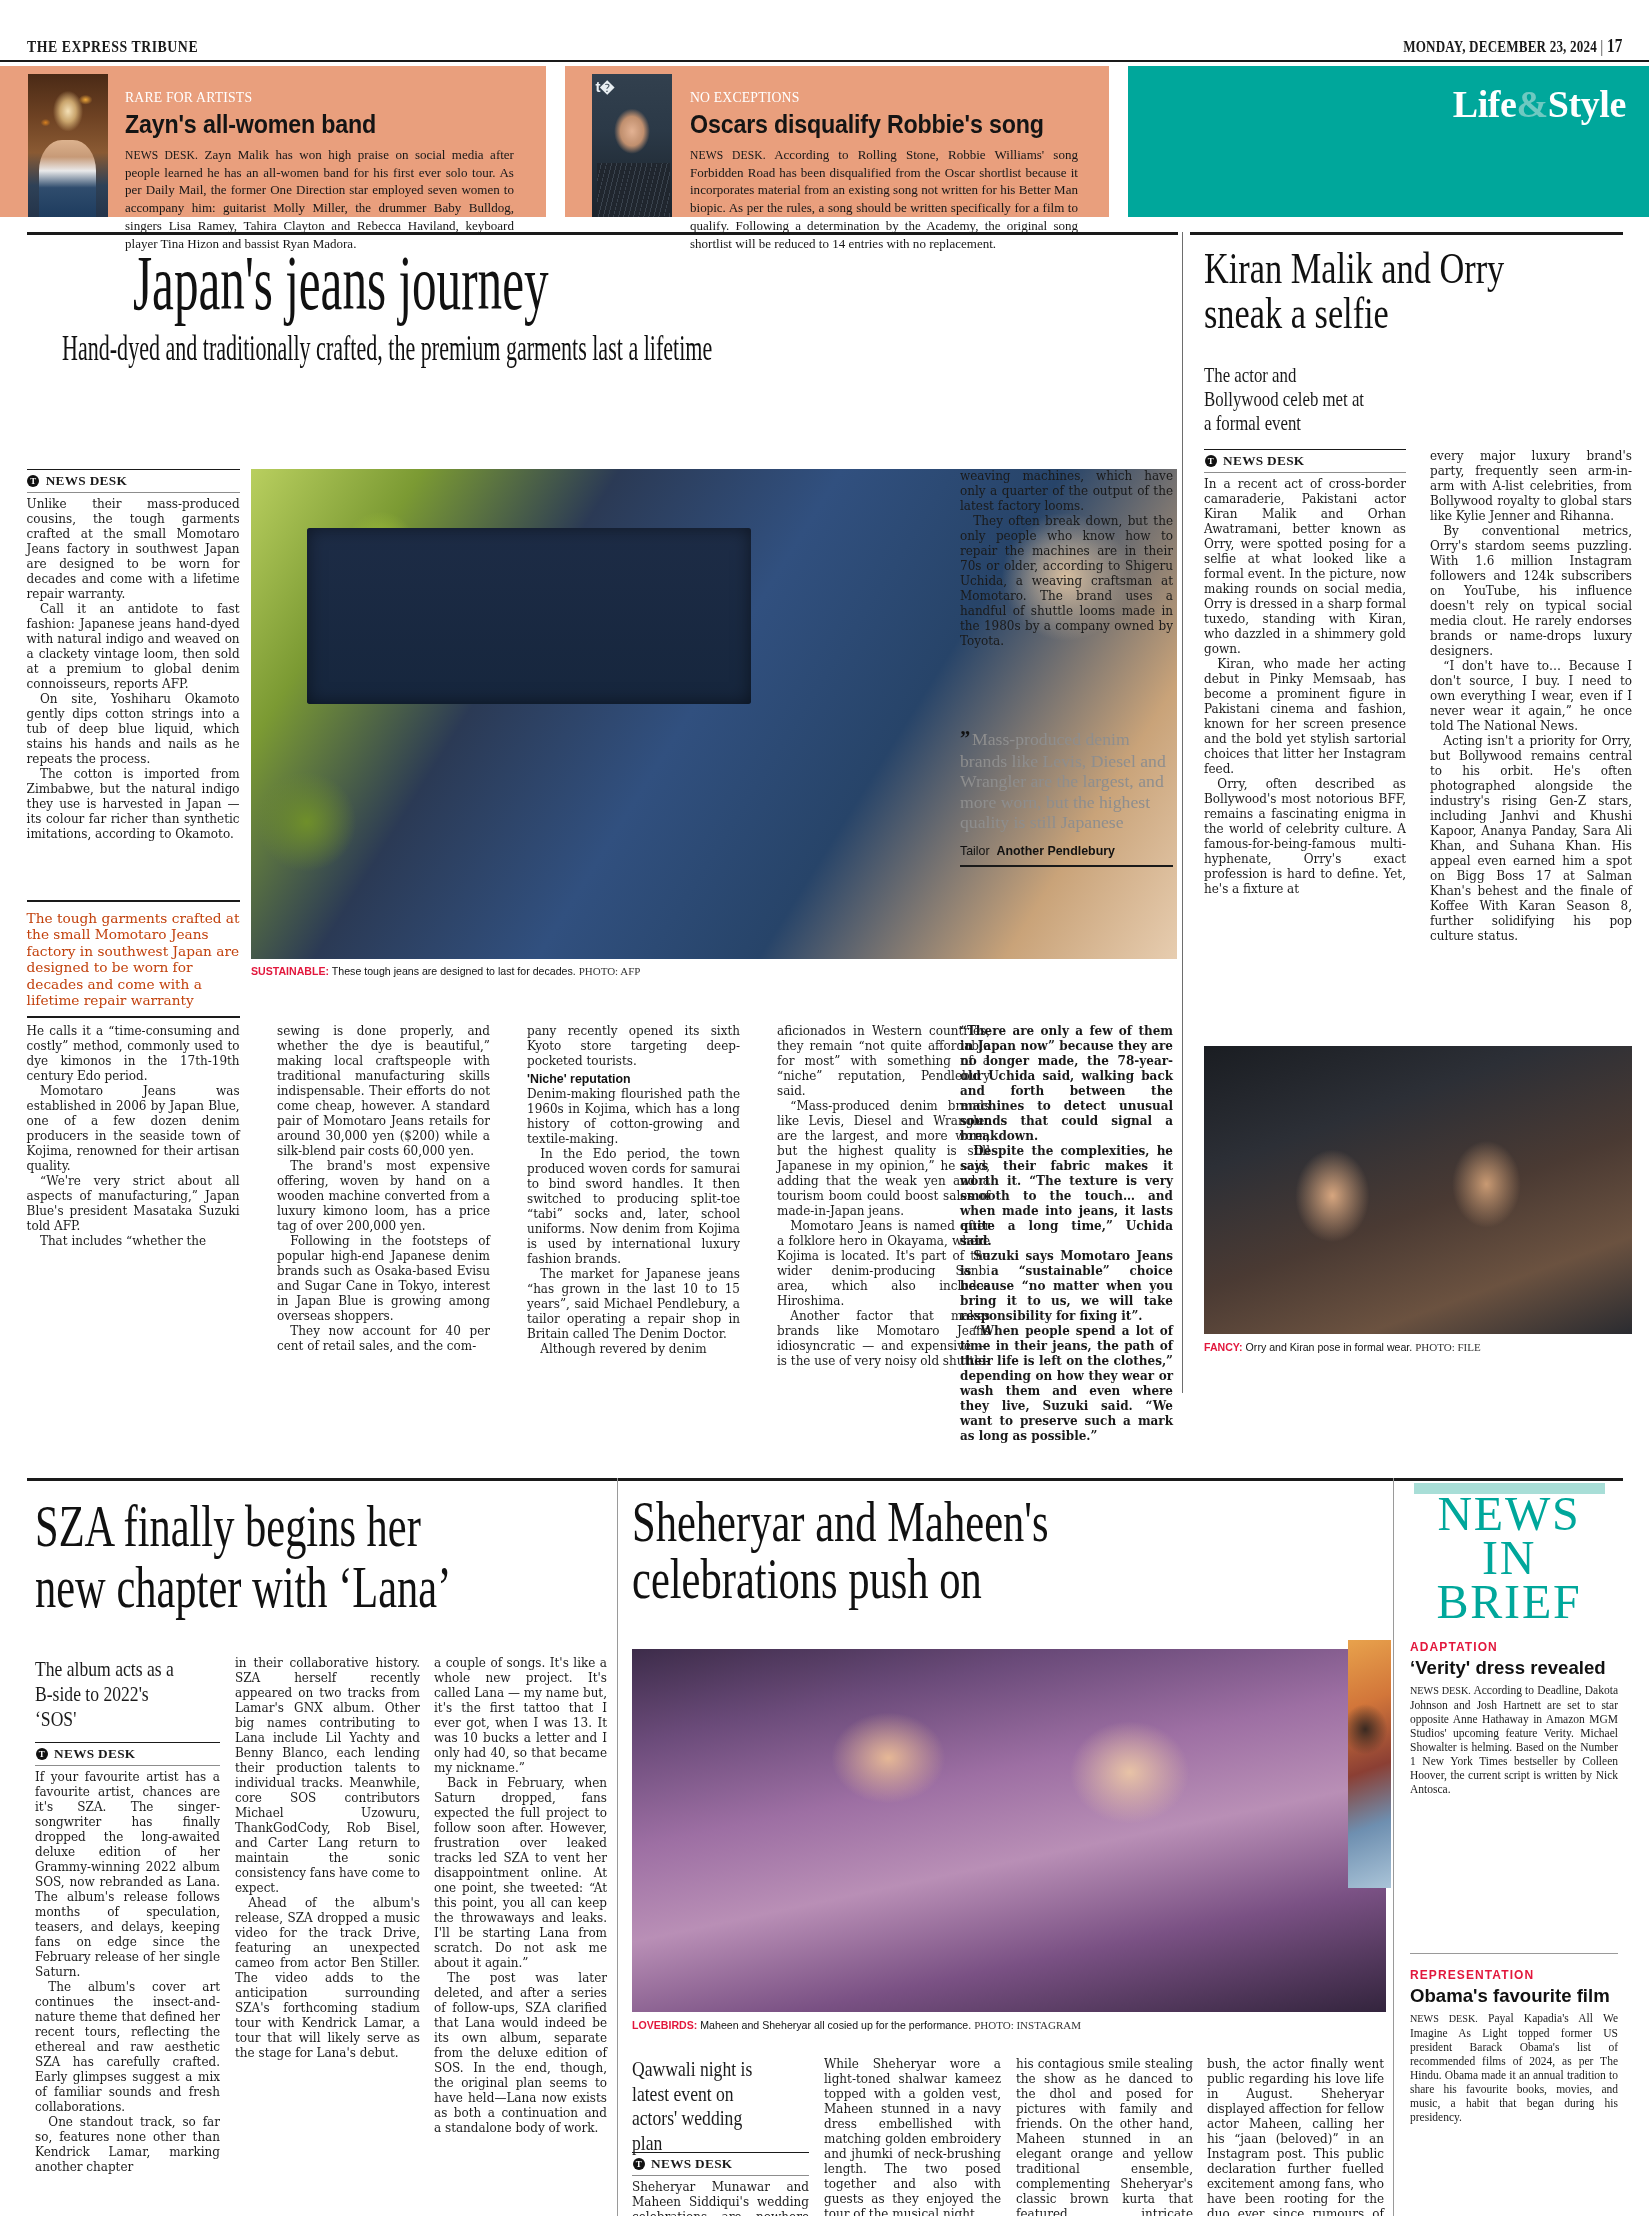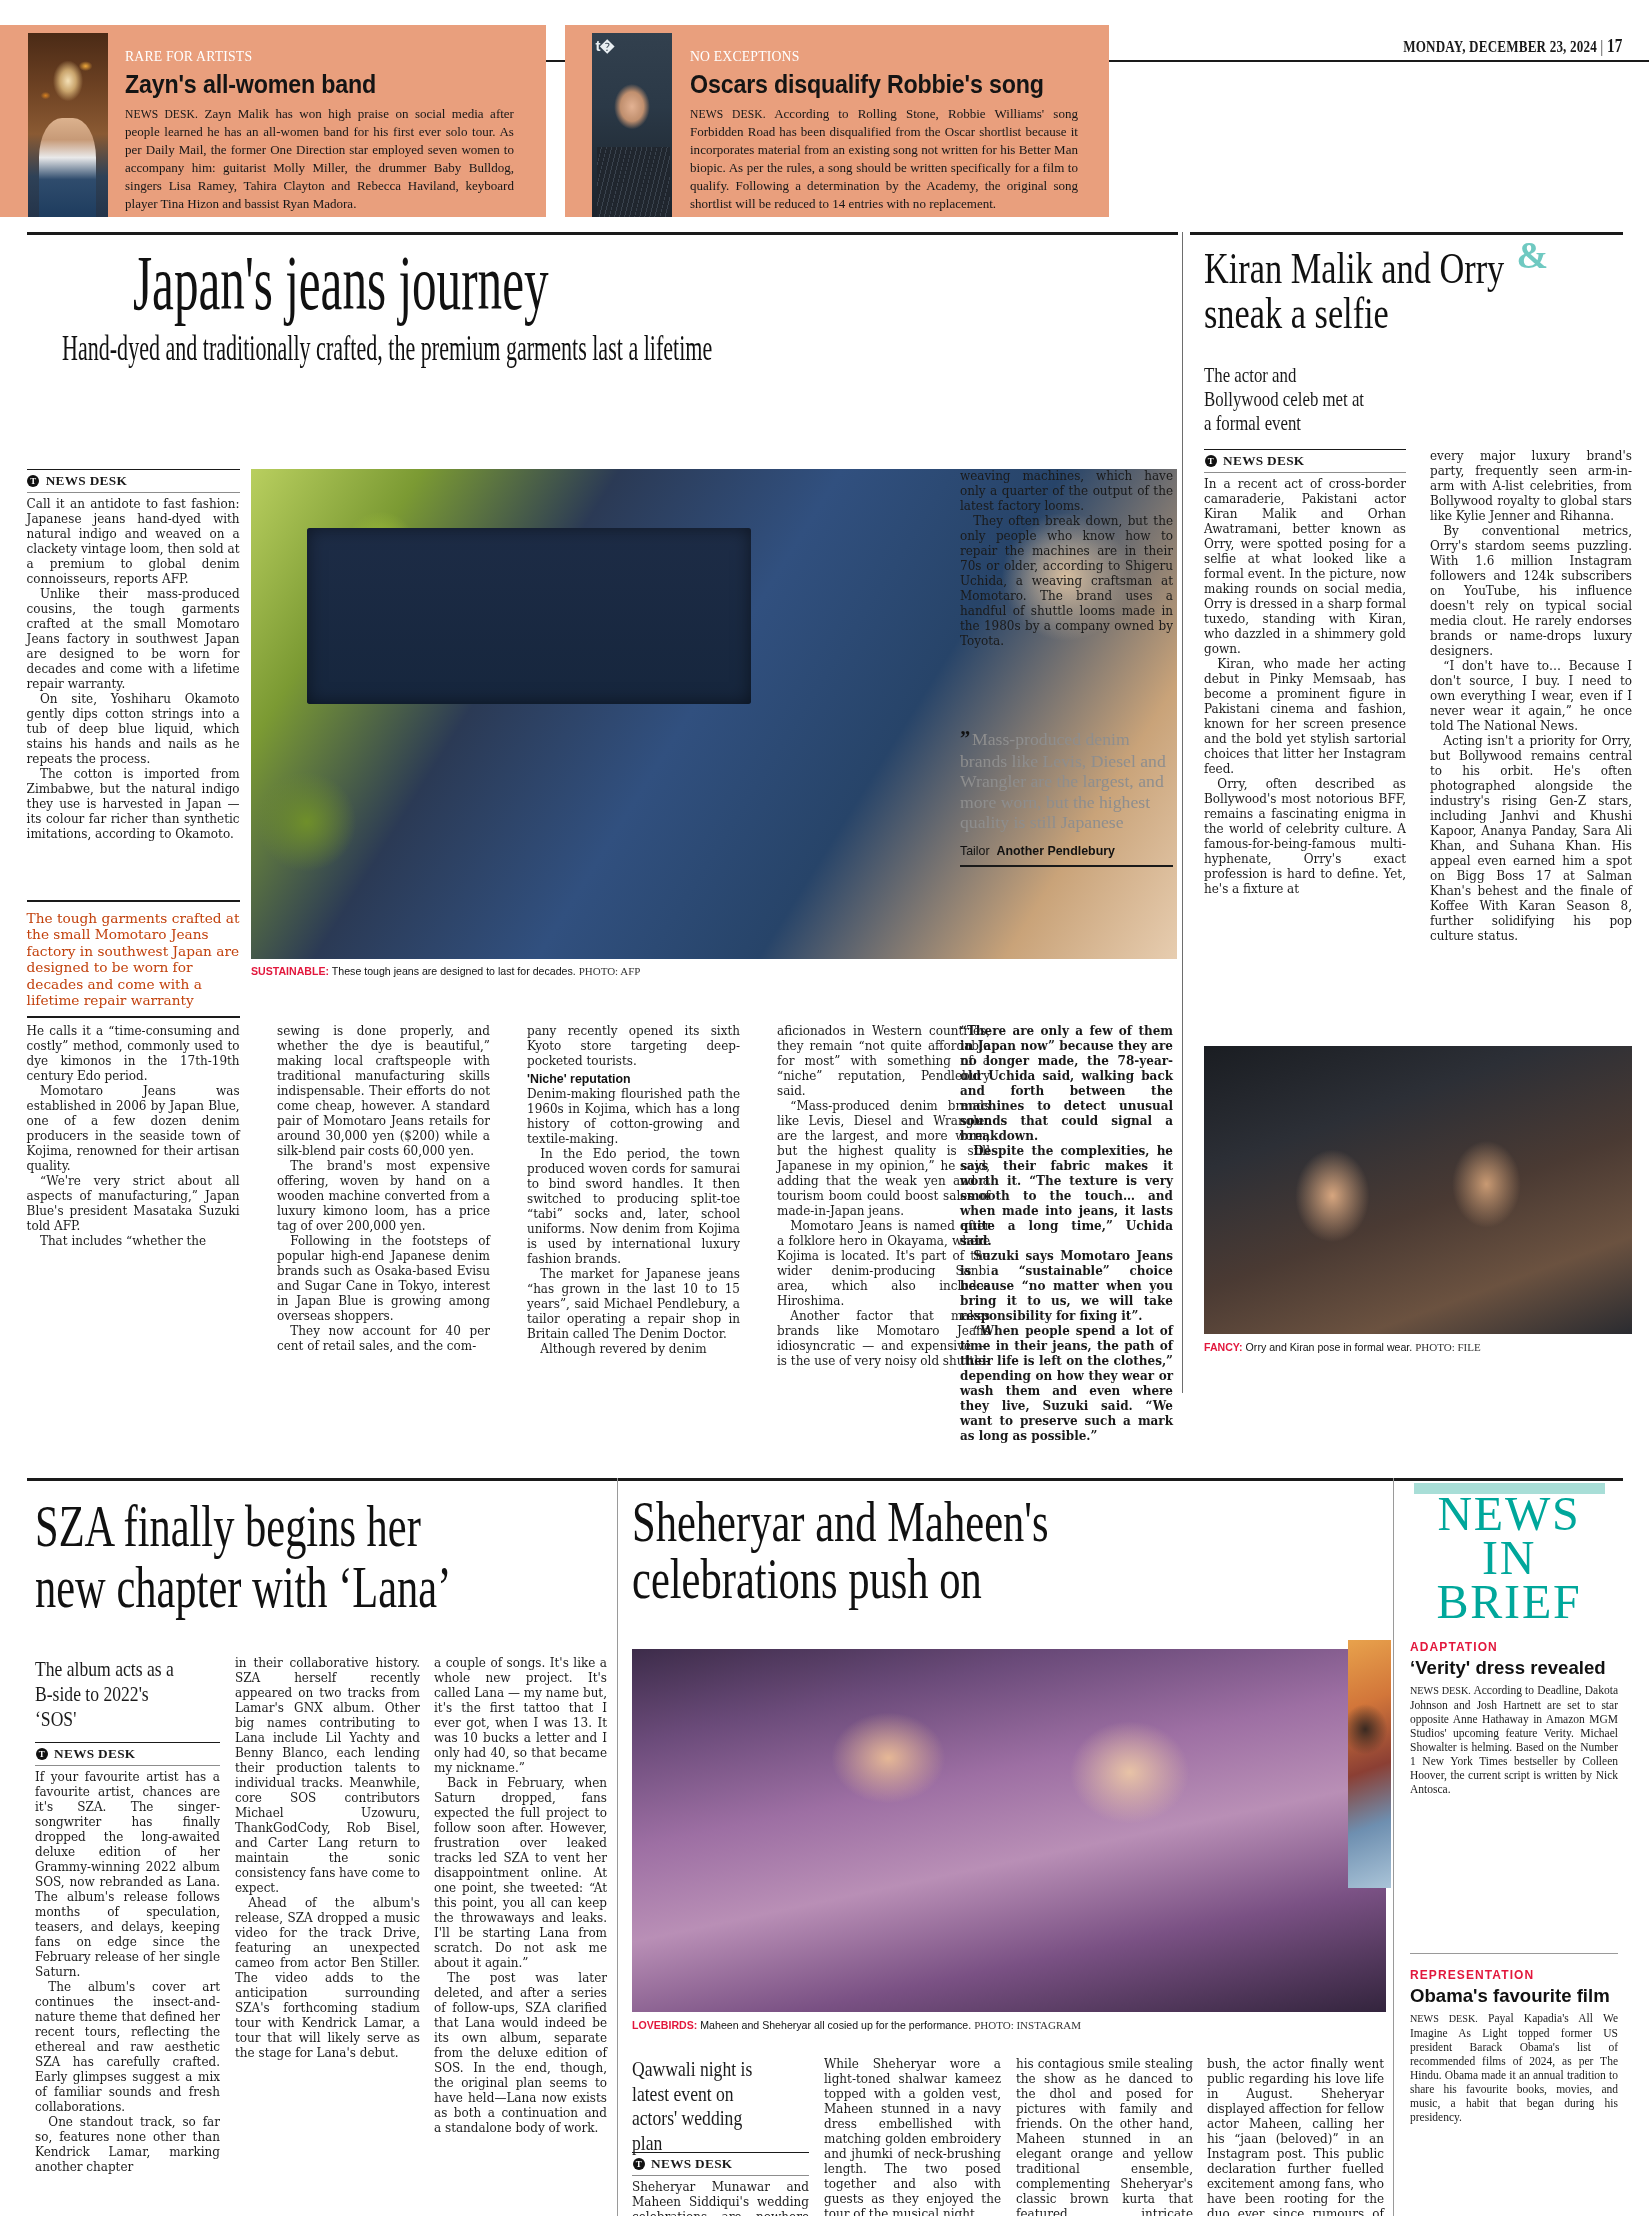--- a/index.html
+++ b/index.html
@@ -30,21 +30,21 @@
   }
   .masthead-date .pg { font-size: 18.6px; }
   .masthead-sep { display:inline-block; padding: 0 4.4px; font-weight: 400;}
   .rule-top {
     position: absolute; left: 0; top: 60px; width: 1649px; height: 2.2px; background: #1a1a1a;
   }
 
   
   .teaser-strip {
     position: absolute; left: 0; top: 66px; width: 1649px; height: 151px;
-    display: flex; gap: 0; align-items: flex-end;
+    display: flex; gap: 0;
   }
   .teaser {
     background: #e99f7d; position: relative; display: flex; align-items: stretch;
   }
   .teaser.t1 { width: 546px; margin-right: 18.6px; }
   .teaser.t2 { width: 545px; margin-right: 18.6px; }
   .teaser.brand { width: 521px; background: #00a79b; }
   .teaser-photo {
     width: 80px; flex: 0 0 80px; margin: 8px 0 0 27.5px; overflow: hidden;
     position: relative;
@@ -265,22 +265,22 @@
 <div style="position:absolute;left:62px;top:332px;width:1117px;">
   <div class="hl-condensed" style="font-size:35px;font-weight:400;">Hand-dyed and traditionally crafted, the premium garments last a lifetime</div>
 </div>
 
 <div style="position:absolute;left:26.6px;top:469px;width:213px;">
   <div class="newsdesk">
     <span class="nd-badge"></span>
     <span>NEWS DESK</span>
   </div>
   <div class="col-text col-serif2" style="padding-top:4px;">
+    <p>Unlike their mass-produced cousins, the tough garments crafted at the small Momotaro Jeans factory in southwest Japan are designed to be worn for decades and come with a lifetime repair warranty.</p>
     <p>Call it an antidote to fast fashion: Japanese jeans hand-dyed with natural indigo and weaved on a clackety vintage loom, then sold at a premium to global denim connoisseurs, reports AFP.</p>
-    <p>Unlike their mass-produced cousins, the tough garments crafted at the small Momotaro Jeans factory in southwest Japan are designed to be worn for decades and come with a lifetime repair warranty.</p>
     <p>On site, Yoshiharu Okamoto gently dips cotton strings into a tub of deep blue liquid, which stains his hands and nails as he repeats the process.</p>
     <p>The cotton is imported from Zimbabwe, but the natural indigo they use is harvested in Japan — its colour far richer than synthetic imitations, according to Okamoto.</p>
   </div>
 </div>
 
 <div class="rule" style="left:26.6px;top:900px;width:213px;height:2.2px;"></div>
 <div style="position:absolute;left:26.6px;top:910px;width:217px;font-family:'DejaVu Serif',serif;font-size:13.7px;line-height:1.2;color:#c2410c;">The tough garments crafted at the small Momotaro Jeans factory in southwest Japan are designed to be worn for decades and come with a lifetime repair warranty</div>
 <div class="rule" style="left:26.6px;top:1016px;width:213px;height:2.2px;"></div>
 
 <div style="position:absolute;left:26.6px;top:1024px;width:213px;">

